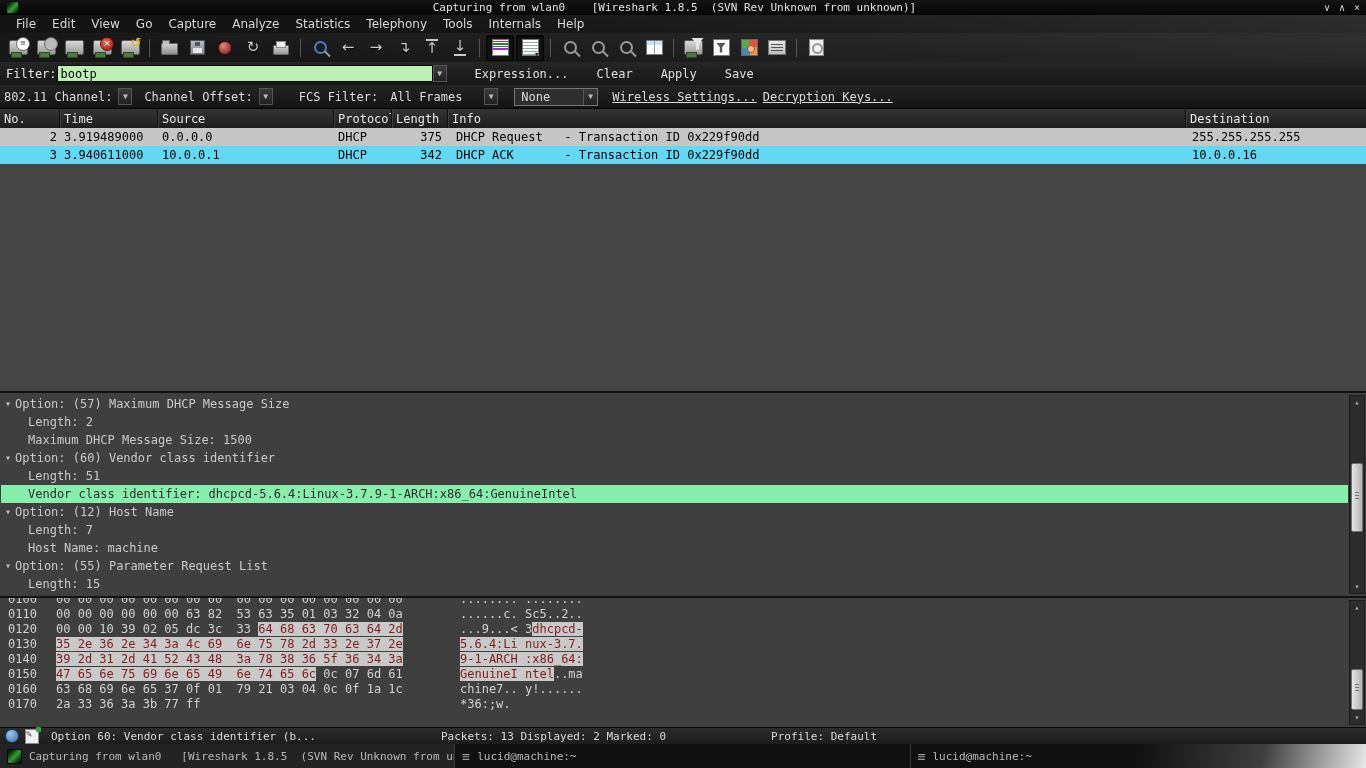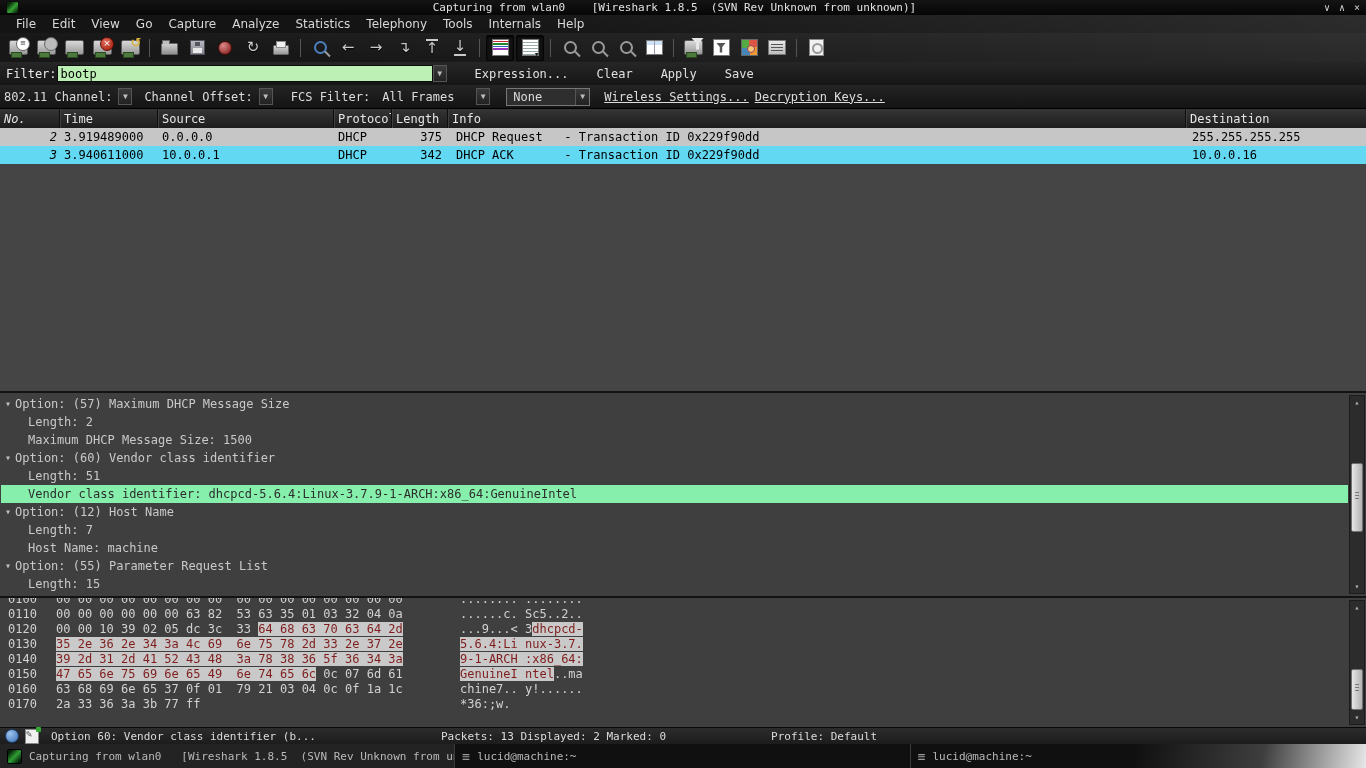--- a/index.html
+++ b/index.html
@@ -70,21 +70,21 @@
   .wl-combo .combo-arrow{border:none;border-left:1px solid #555;height:100%;}
 
   
   #packetlist{top:108px;height:283px;background:#454545;border-top:1px solid #000;}
   .pl-header{display:flex;height:19px;background:linear-gradient(#353535,#1d1d1d);color:#e6e6e6;align-items:center;}
   .pl-header .cell{border-right:1px solid #0e0e0e;box-shadow:1px 0 0 #3f3f3f;height:100%;display:flex;align-items:center;padding-left:4px;box-sizing:border-box;}
   .pl-row{display:flex;height:18px;color:#000;align-items:center;white-space:pre;}
   .pl-row.colored{background:#c6c6c6;}
   .pl-row.selected{background:#62d8f2;}
   .cell{overflow:hidden;flex-shrink:0;}
-  .c-no{width:60px;text-align:right;justify-content:flex-end;padding-right:3px;box-sizing:border-box;font-style:italic;}
+  .c-no{width:60px;text-align:right;justify-content:flex-end;padding-right:3px;box-sizing:border-box;}
   .c-time{width:98px;padding-left:4px;box-sizing:border-box;}
   .c-src{width:176px;padding-left:4px;box-sizing:border-box;}
   .c-proto{width:58px;padding-left:4px;box-sizing:border-box;}
   .c-len{width:56px;text-align:right;justify-content:flex-end;padding-right:6px;box-sizing:border-box;}
   .c-info{width:738px;padding-left:8px;box-sizing:border-box;}
   .c-dest{flex:1;padding-left:6px;box-sizing:border-box;}
   .pl-row .c-no,.pl-row .c-len{display:block;line-height:18px;}
 
   
   #details{top:391px;height:205px;background:#3f3f3f;border-top:2px solid #131313;box-sizing:border-box;}
@@ -265,21 +265,21 @@
     <span class="flat-btn">Clear</span>
     <span class="flat-btn">Apply</span>
     <span class="flat-btn">Save</span>
   </div>
 
   <div class="abs" id="wirelessbar">
     <span class="wl-label">802.11 Channel:</span>
     <span class="combo-arrow">▼</span>
     <span class="wl-label" style="margin-left:6px;">Channel Offset:</span>
     <span class="combo-arrow">▼</span>
-    <span class="wl-label" style="margin-left:12px;">FCS Filter:</span>
+    <span class="wl-label" style="margin-left:20px;">FCS Filter:</span>
     <span class="wl-label" style="margin-left:6px;width:88px;">All Frames</span>
     <span class="combo-arrow">▼</span>
     <span class="wl-combo" style="margin-left:10px;width:84px;justify-content:space-between;">
       <span>None</span>
       <span class="combo-arrow">▼</span>
     </span>
     <span class="wl-label" style="margin-left:8px;text-decoration:underline;">Wireless Settings...</span>
     <span class="wl-label" style="text-decoration:underline;">Decryption Keys...</span>
   </div>
 

